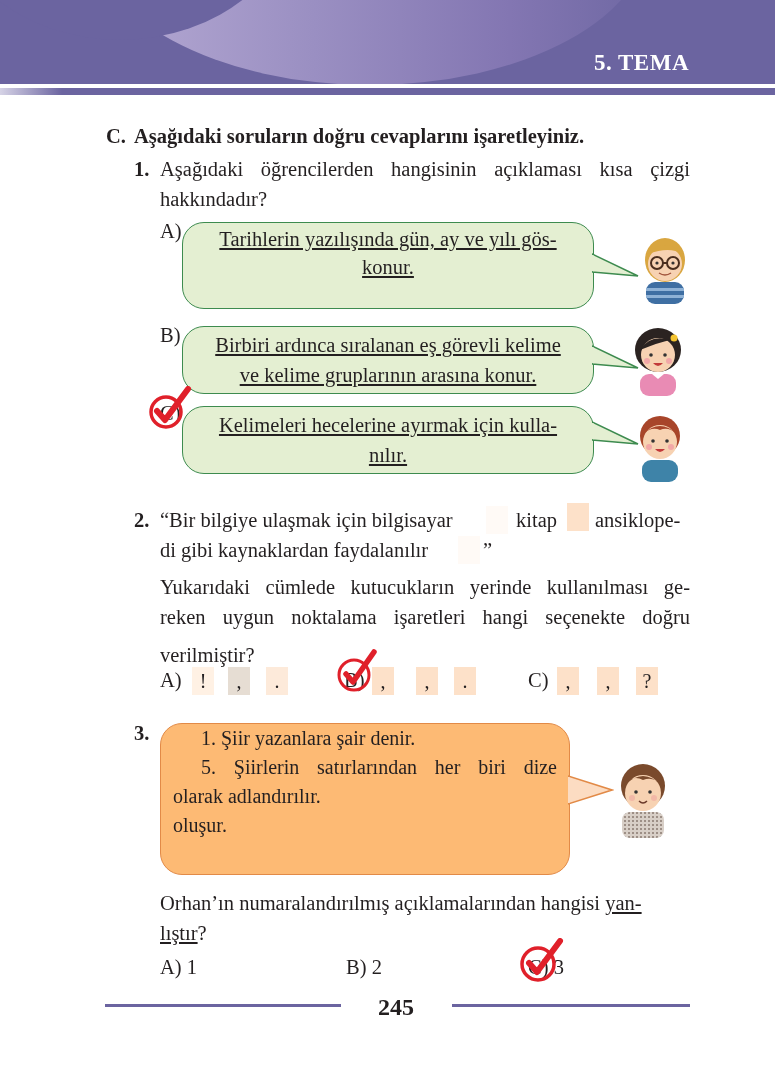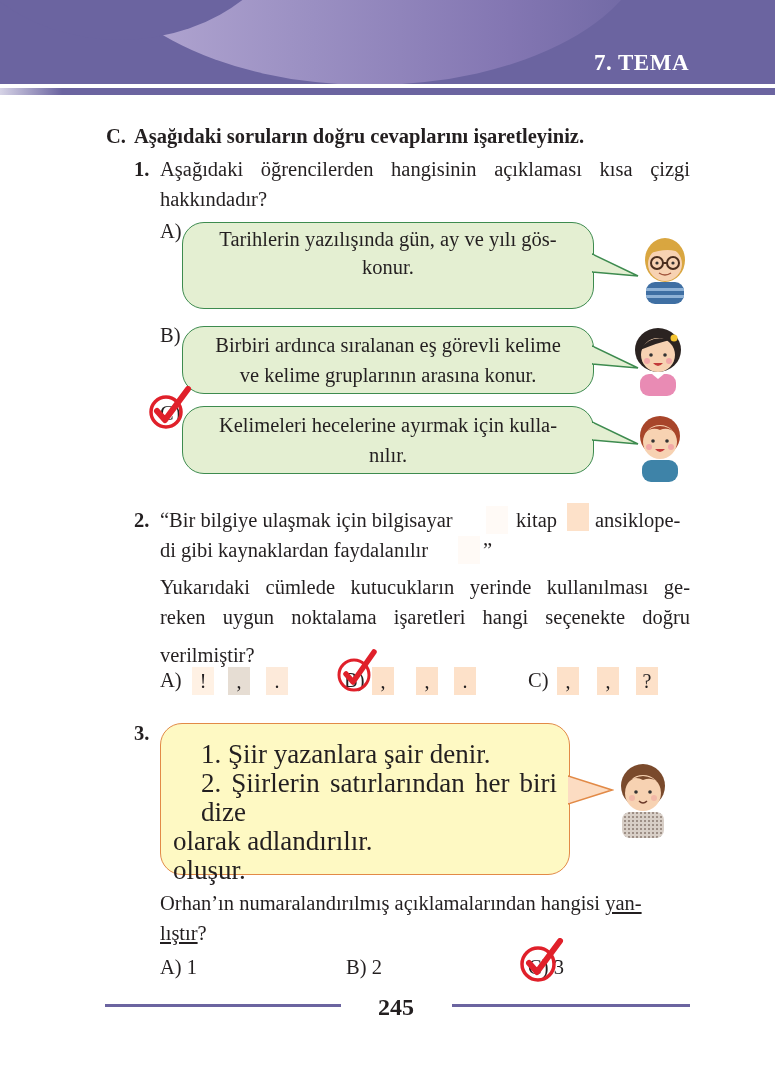--- a/index.html
+++ b/index.html
@@ -12,42 +12,42 @@
   .header .wave2 { position: absolute; left: -60px; top: -260px; width: 360px; height: 300px; border-radius: 50%; background: #6b64a0; }
   .header-title { position: absolute; right: 86px; top: 50px; color: #ffffff; font-weight: bold; font-size: 23px; letter-spacing: 0.5px; }
   .header-line { position: absolute; left: 0; top: 88px; width: 775px; height: 7px;
      background: linear-gradient(90deg, #d6d3e6 0%, #6b64a0 8%, #6b64a0 100%); }
 
   .t { position: absolute; font-size: 20.5px; line-height: 30px; white-space: nowrap; }
   .bold { font-weight: bold; }
   .justify { text-align: justify; text-align-last: justify; white-space: normal; }
 
   .bubble-green { position: absolute; background: #e4efd2; border: 1.5px solid #3d8b4f; border-radius: 22px;
-     font-size: 20.5px; line-height: 30px; text-align: center; color: #231f20; }
-  .bubble-orange { position: absolute; background: #fef9c3; border: 1.5px solid #e28a47; border-radius: 22px;
-     font-size: 27px; line-height: 29px; color: #231f20; padding: 16px 12px 0 12px; }
+     font-size: 20.5px; line-height: 30px; text-align: center; color: #231f20; text-decoration: underline; }
+  .bubble-orange { position: absolute; background: #fdba74; border: 1.5px solid #e28a47; border-radius: 22px;
+     font-size: 20px; line-height: 29px; color: #231f20; padding: 0 12px 0 12px; }
   .tail { position: absolute; }
 
   .box { position: absolute; width: 22px; height: 28px; background: #fde1c9; font-size: 20px; line-height: 28px; text-align: center; }
   .box.gray { background: #e6ddd3; }
 
   .check { position: absolute; }
   .avatar { position: absolute; }
 
   .footer-line { position: absolute; top: 1004px; height: 3px; background: #6b64a0; }
   .page-num { position: absolute; left: 378px; top: 994px; font-weight: bold; font-size: 24px; }
   .u { text-decoration: underline; }
 </style>
 </head>
 <body>
 
 <div class="header">
   <div class="wave"></div>
   <div class="wave2"></div>
-  <div class="header-title">7. TEMA</div>
+  <div class="header-title">5. TEMA</div>
 </div>
 <div class="header-line"></div>
 
 <div class="t bold" style="left:106px; top:121px;">C.</div>
 <div class="t bold" style="left:134px; top:121px;">Aşağıdaki soruların doğru cevaplarını işaretleyiniz.</div>
 
 <div class="t bold" style="left:134px; top:154px;">1.</div>
 <div class="t justify" style="left:160px; top:154px; width:530px;">Aşağıdaki öğrencilerden hangisinin açıklaması kısa çizgi</div>
 <div class="t" style="left:160px; top:184px;">hakkındadır?</div>
 
@@ -154,21 +154,21 @@
 <div class="box" style="left:636px; top:667px;">?</div>
 
 <svg class="check" style="left:336px; top:648px;" width="44" height="46" viewBox="0 0 44 46">
   <circle cx="18" cy="27" r="15" fill="none" stroke="#e0202a" stroke-width="3"></circle>
   <path d="M10,26 L17,34 L38,4" fill="none" stroke="#e0202a" stroke-width="5.5" stroke-linecap="round" stroke-linejoin="round"></path>
 </svg>
 
 <div class="t bold" style="left:134px; top:718px;">3.</div>
 <div class="bubble-orange" style="left:160px; top:723px; width:410px; height:152px;">
   <div style="padding-left:28px;">1. Şiir yazanlara şair denir.</div>
-  <div style="padding-left:28px; text-align:justify; text-align-last:justify;">2. Şiirlerin satırlarından her biri dize</div>
+  <div style="padding-left:28px; text-align:justify; text-align-last:justify;">5. Şiirlerin satırlarından her biri dize</div>
   <div>olarak adlandırılır.</div>
   <div>oluşur.</div>
 </div>
 <svg class="tail" style="left:568px; top:774px;" width="46" height="34">
   <polygon points="0,2 44,16 0,30" fill="#fcdcc2" stroke="#e28a47" stroke-width="1.5"></polygon>
   <line x1="0" y1="3" x2="0" y2="29" stroke="#fcdcc2" stroke-width="3"></line>
 </svg>
 <svg class="avatar" style="left:616px; top:760px;" width="54" height="78" viewBox="0 0 54 78">
   <defs>
     <pattern id="chk" width="4" height="4" patternUnits="userSpaceOnUse">

